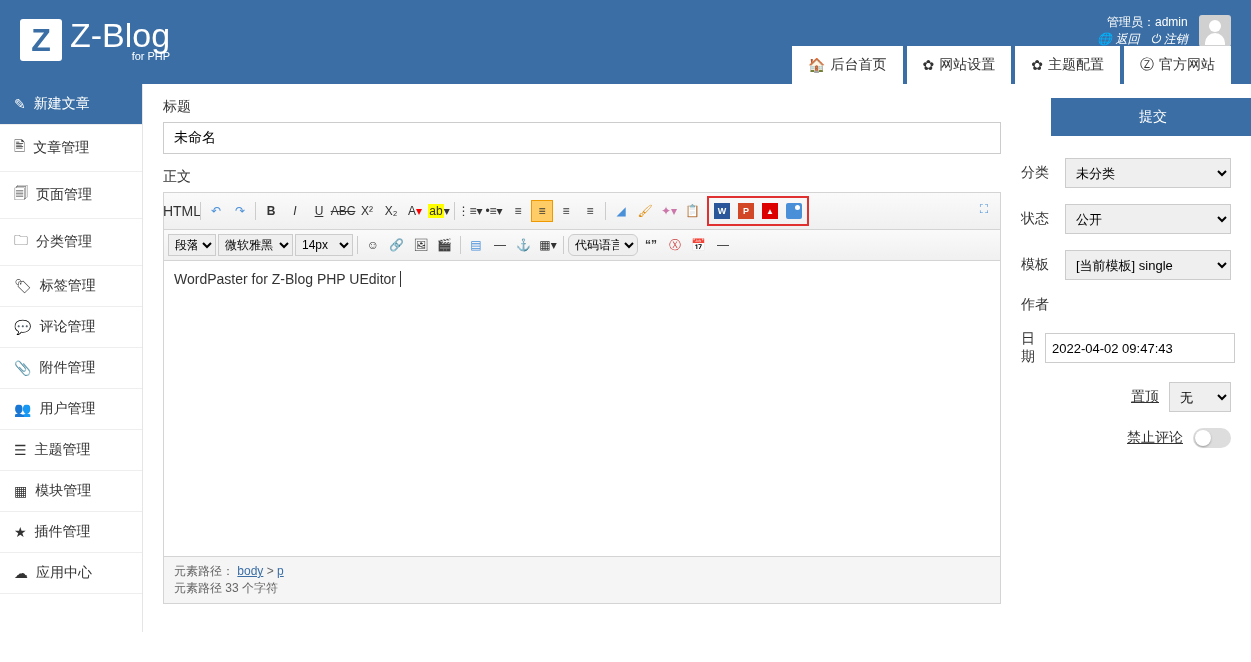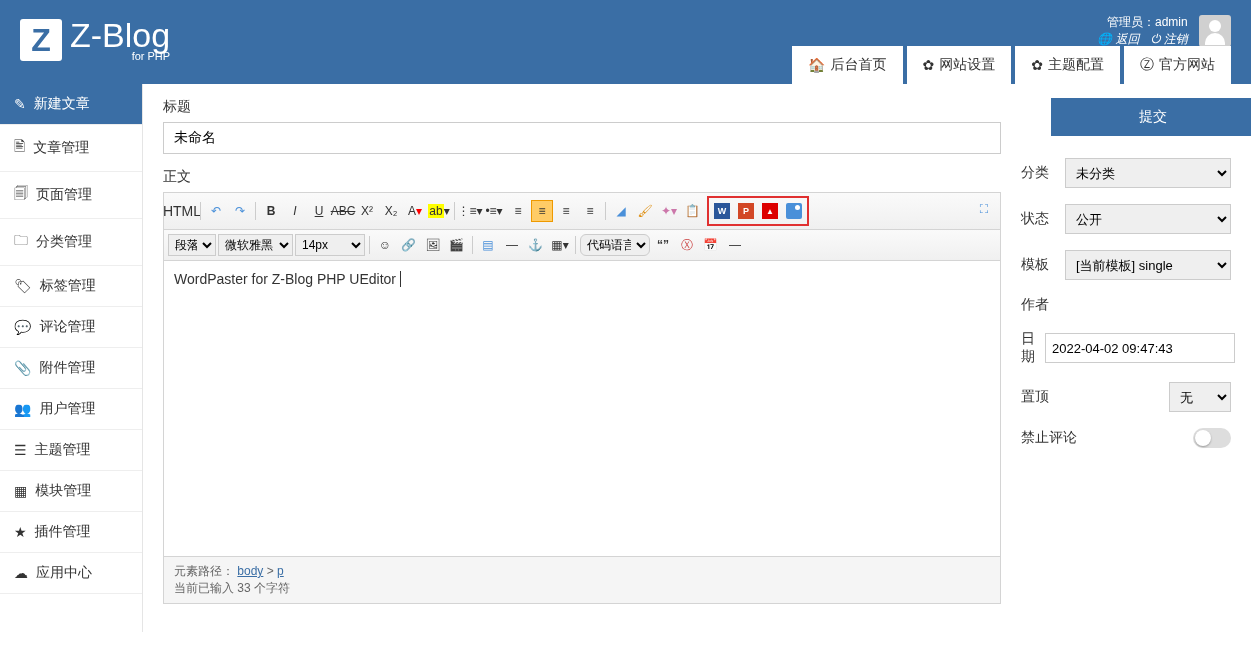--- a/index.html
+++ b/index.html
@@ -35,21 +35,21 @@
 .tb-highlight { border: 2px solid #e03030; padding: 1px; display: inline-flex; margin: 0 2px; }
 .tb-fullscreen { position: absolute; right: 4px; top: 4px; }
 .editor-body { min-height: 295px; padding: 10px; font-size: 14px; background: #fff; }
 .editor-body .cursor { border-right: 1px solid #333; }
 .editor-footer { background: #f5f5f5; border-top: 1px solid #d4d4d4; padding: 6px 10px; font-size: 12px; display: flex; justify-content: space-between; color: #666; flex-direction: column; }
 .editor-footer a { color: #3a6ea5; text-decoration: underline; }
 .content-side { width: 210px; }
 .submit-btn { width: 204px; background: #3a6ea5; color: #fff; border: none; padding: 10px; font-size: 14px; cursor: pointer; margin-bottom: 22px; margin-left: 30px; }
 .side-row { display: flex; align-items: center; margin-bottom: 16px; gap: 10px; }
 .side-label { width: 34px; font-size: 14px; text-align: left; }
-.side-label.right { flex: 1; }
+.side-label.right { text-align: right; flex: 1; text-decoration: underline; }
 .side-select, .side-input { flex: 1; padding: 5px 6px; border: 1px solid #ccc; font-size: 13px; height: 30px; font-family: inherit; }
 .side-select.sm { width: 62px; flex: none; }
 .toggle { width: 38px; height: 20px; background: #ddd; border-radius: 10px; position: relative; }
 .toggle::after { content: ''; position: absolute; width: 16px; height: 16px; background: #fff; border-radius: 50%; top: 2px; left: 2px; box-shadow: 0 1px 2px rgba(0,0,0,0.3); }
 .word-icon { width: 16px; height: 16px; background: #2b579a; color: #fff; font-size: 9px; font-weight: bold; display: inline-flex; align-items: center; justify-content: center; }
 .ppt-icon { width: 16px; height: 16px; background: #d24726; color: #fff; font-size: 9px; font-weight: bold; display: inline-flex; align-items: center; justify-content: center; }
 .pdf-icon { width: 16px; height: 16px; background: #d00; color: #fff; font-size: 8px; font-weight: bold; display: inline-flex; align-items: center; justify-content: center; }
 .img-icon { width: 16px; height: 16px; background: #4a90d9; border-radius: 2px; position: relative; }
 .img-icon::after { content: ''; position: absolute; width: 5px; height: 5px; background: #fff; border-radius: 50%; top: 2px; right: 2px; }
 svg { display: block; }
@@ -202,21 +202,21 @@
                 </span>
               <span class="tb-btn">
                   <span class="img-icon"></span>
                 </span>
             </span>
             <span class="tb-btn tb-fullscreen" style="color:#4a90d9;">⛶</span>
           </div>
           <div class="editor-toolbar">
             <select class="tb-select" style="width:48px;"><option>段落</option></select>
             <select class="tb-select" style="width:75px;"><option>微软雅黑</option></select>
-            <select class="tb-select" style="width:70px;"><option>14px</option></select>
+            <select class="tb-select" style="width:58px;"><option>14px</option></select>
             <span class="tb-sep"></span>
             <span class="tb-btn">☺</span>
             <span class="tb-btn">🔗</span>
             <span class="tb-btn">🖼</span>
             <span class="tb-btn">🎬</span>
             <span class="tb-sep"></span>
             <span class="tb-btn" style="color:#4a90d9;">▤</span>
             <span class="tb-btn">—</span>
             <span class="tb-btn">⚓</span>
             <span class="tb-btn">▦▾</span>
@@ -233,21 +233,21 @@
             <span>WordPaster for Z-Blog PHP UEditor</span><span class="cursor">&nbsp;</span>
           </div>
           <div class="editor-footer">
             <span>
               <span>元素路径：</span>
               <a href="#">body</a>
               <span> &gt; </span>
               <a href="#">p</a>
             </span>
             <span>
-              <span>当前已输入 </span><span>33</span><span> 个字符</span>
+              <span>元素路径 </span><span>33</span><span> 个字符</span>
             </span>
           </div>
         </div>
       </div>
     </div>
 
     <div class="content-side">
       <button class="submit-btn">提交</button>
       <div class="side-row">
         <span class="side-label">分类</span>

